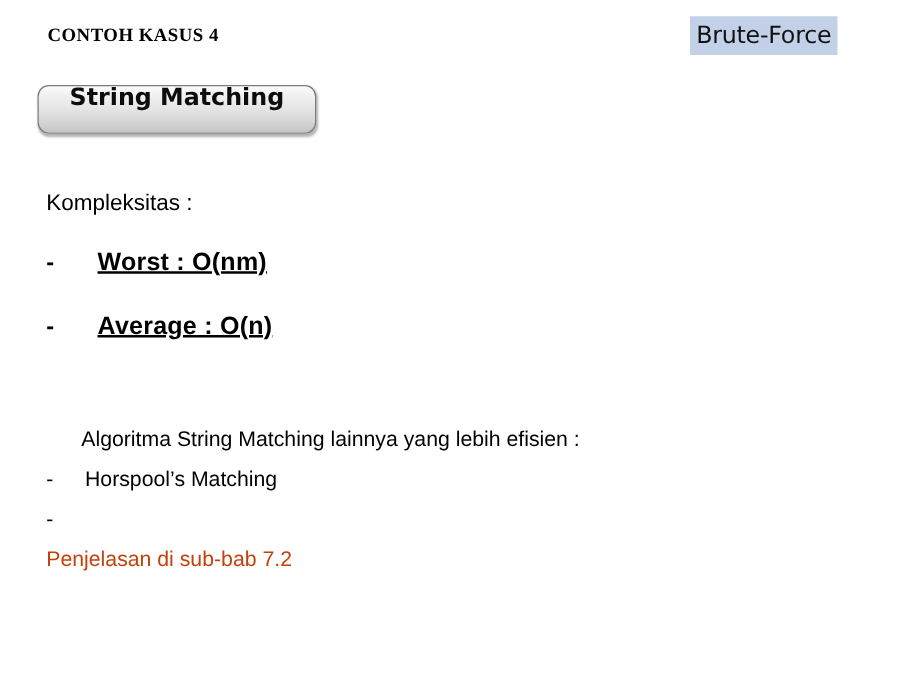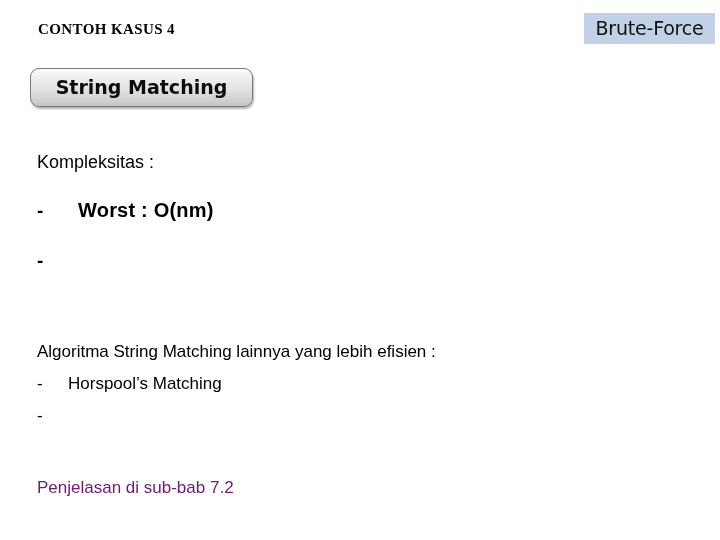--- a/index.html
+++ b/index.html
@@ -21,23 +21,23 @@
     left: 0;
     top: 0;
     width: 720px;
     height: 540px;
     background: #ffffff;
   }
 
   
   .corner-label {
     position: absolute;
-    left: 584px;
+    left: 552px;
     top: 13px;
-    width: 131px;
+    width: 118px;
     height: 31px;
     background: #c2d1e8;
     display: flex;
     align-items: center;
     justify-content: center;
     box-sizing: border-box;
     padding: 0 4px;
   }
   .corner-label-text {
     font-family: "DejaVu Sans", sans-serif;
@@ -69,21 +69,21 @@
     left: 30px;
     top: 68px;
     width: 223px;
     height: 39px;
     box-sizing: border-box;
     border: 1px solid #7b7b7b;
     border-radius: 9px;
     background: linear-gradient(to bottom, #fbfbfb 0%, #f0f0f0 22%, #e2e2e2 55%, #cfcfcf 86%, #c4c4c4 100%);
     box-shadow: 1px 2px 2px rgba(0,0,0,0.30);
     display: flex;
-    align-items: center;
+    align-items: flex-start;
     justify-content: center;
     cursor: pointer;
   }
   .btn-3d-label {
     font-family: "DejaVu Sans", sans-serif;
     font-weight: bold;
     font-size: 19px;
     line-height: 1;
     color: #0d0d0d;
     white-space: nowrap;
@@ -127,33 +127,35 @@
     line-height: 24px;
     color: #000000;
   }
   .complexity-text {
     font-size: 20px;
     font-weight: bold;
     line-height: 24px;
     letter-spacing: 0.2px;
     color: #000000;
     white-space: nowrap;
+    text-decoration: underline;
   }
 
   .other-algos {
     position: absolute;
     left: 37px;
     top: 336px;
     width: 620px;
   }
   .other-intro {
     font-size: 17px;
     line-height: 32px;
     color: #000000;
     white-space: nowrap;
+    margin-left: 28px;
   }
   .other-row {
     display: flex;
     align-items: baseline;
     line-height: 32px;
   }
   .other-dash {
     width: 31px;
     flex: 0 0 31px;
     font-size: 17px;
@@ -162,23 +164,22 @@
   }
   .other-text {
     font-size: 17px;
     line-height: 32px;
     color: #000000;
     white-space: nowrap;
   }
   .other-footer {
     font-size: 17px;
     line-height: 32px;
-    color: #701a75;
-    white-space: nowrap;
-    margin-top: 40px;
+    color: #c2410c;
+    white-space: nowrap;
   }
 </style>
 </head>
 <body>
 
 <div class="slide">
 
   <div class="corner-label">
     <span class="corner-label-text">Brute-Force</span>
   </div>
@@ -193,20 +194,21 @@
 
     <div class="heading-line">Kompleksitas :</div>
 
     <div class="complexity-list">
       <div class="complexity-row">
         <span class="complexity-dash">-</span>
         <span class="complexity-text">Worst : O(nm)</span>
       </div>
       <div class="complexity-row">
         <span class="complexity-dash">-</span>
+        <span class="complexity-text">Average : O(n)</span>
       </div>
     </div>
 
     <div class="other-algos">
       <div class="other-intro">Algoritma String Matching lainnya yang lebih efisien :</div>
 
       <div class="other-row">
         <span class="other-dash">-</span>
         <span class="other-text">Horspool’s Matching</span>
       </div>

